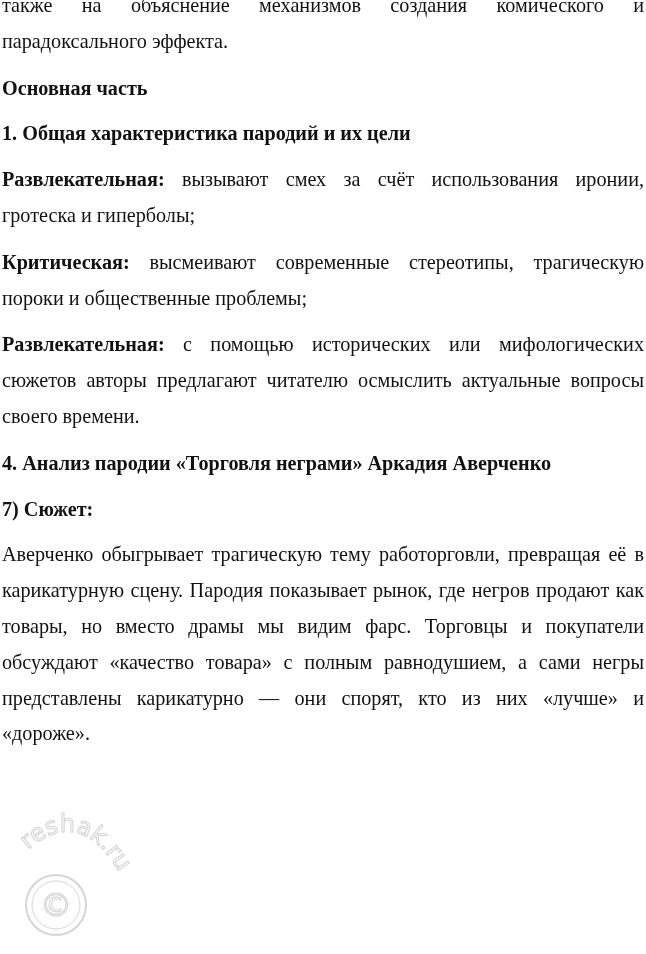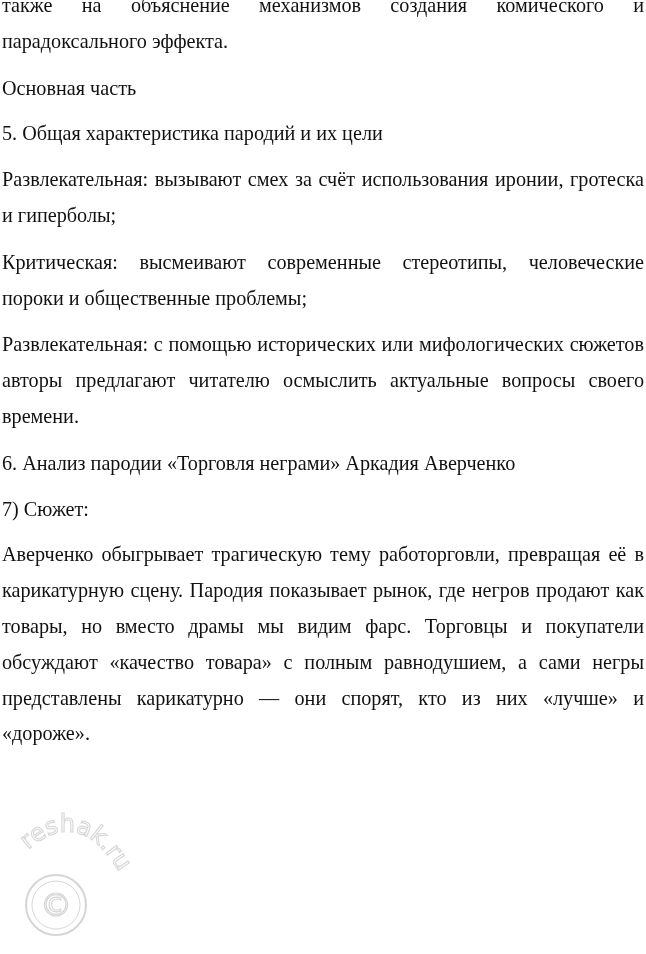--- a/index.html
+++ b/index.html
@@ -22,46 +22,46 @@
     width: 642px;
   }
   p {
     margin: 0 0 11px 0;
     font-size: 20.2px;
     line-height: 35.8px;
     text-align: justify;
     text-align-last: left;
   }
   p.heading {
-    font-weight: normal;
+    font-weight: bold;
     text-align: left;
     margin-bottom: 10px;
   }
-  b { font-weight: normal; }
+  b { font-weight: bold; }
   .watermark {
     position: absolute;
     left: 18px;
     top: 810px;
     width: 120px;
     height: 140px;
     pointer-events: none;
     opacity: 0.35;
   }
 </style>
 </head>
 <body>
 
 <div class="page">
   <p>также на объяснение механизмов создания комического и парадоксального эффекта.</p>
   <p class="heading">Основная часть</p>
-  <p class="heading">5. Общая характеристика пародий и их цели</p>
+  <p class="heading">1. Общая характеристика пародий и их цели</p>
   <p><b>Развлекательная:</b><span> вызывают смех за счёт использования иронии, гротеска и гиперболы;</span></p>
-  <p><b>Критическая:</b><span> высмеивают современные стереотипы, человеческие пороки и общественные проблемы;</span></p>
+  <p><b>Критическая:</b><span> высмеивают современные стереотипы, трагическую пороки и общественные проблемы;</span></p>
   <p><b>Развлекательная:</b><span> с помощью исторических или мифологических сюжетов авторы предлагают читателю осмыслить актуальные вопросы своего времени.</span></p>
-  <p class="heading">6. Анализ пародии «Торговля неграми» Аркадия Аверченко</p>
+  <p class="heading">4. Анализ пародии «Торговля неграми» Аркадия Аверченко</p>
   <p class="heading">7) Сюжет:</p>
   <p>Аверченко обыгрывает трагическую тему работорговли, превращая её в карикатурную сцену. Пародия показывает рынок, где негров продают как товары, но вместо драмы мы видим фарс. Торговцы и покупатели обсуждают «качество товара» с полным равнодушием, а сами негры представлены карикатурно — они спорят, кто из них «лучше» и «дороже».</p>
 </div>
 
 <svg class="watermark" viewBox="0 0 120 140" xmlns="http://www.w3.org/2000/svg">
   <circle cx="38" cy="95" r="30" fill="none" stroke="#8a8a8a" stroke-width="2"></circle>
   <circle cx="38" cy="95" r="24" fill="none" stroke="#8a8a8a" stroke-width="1"></circle>
   <text x="38" y="106" text-anchor="middle" font-size="32" fill="none" stroke="#8a8a8a" stroke-width="1.2" font-family="DejaVu Sans, sans-serif">©</text>
   <text x="0" y="0" font-size="26" fill="none" stroke="#8a8a8a" stroke-width="1.1" font-family="DejaVu Sans, sans-serif" transform="translate(8,50) rotate(-28) translate(0,0)" style="display:none">reshak.ru</text>
   <path d="M10 40 Q 60 -5 100 60 T 110 120" fill="none" stroke="none" id="wm-arc"></path>

